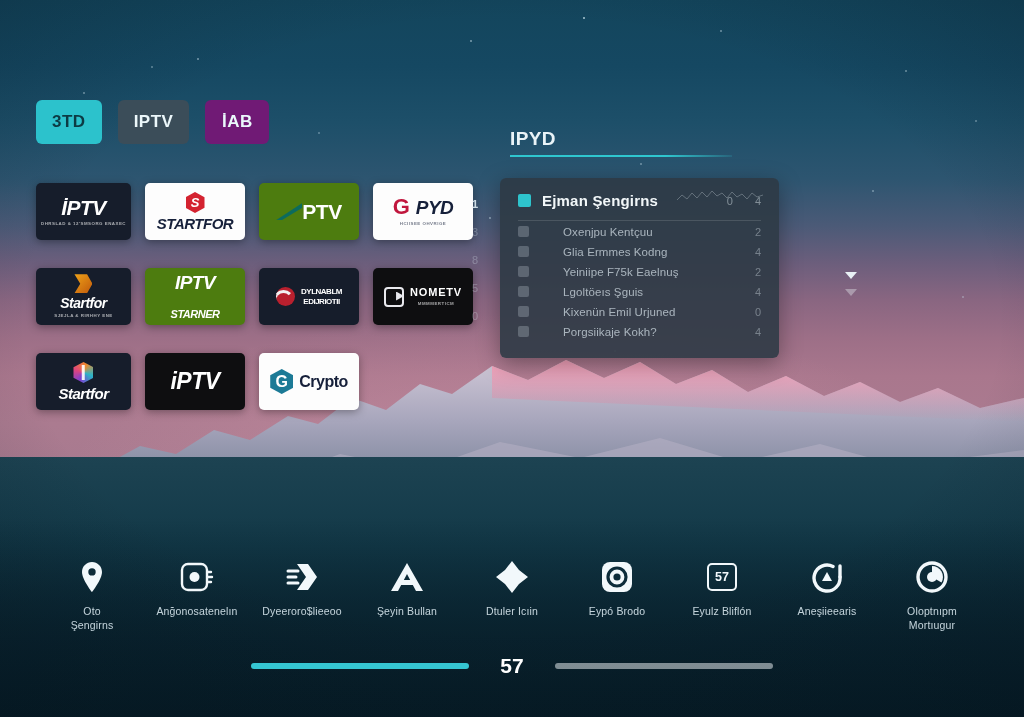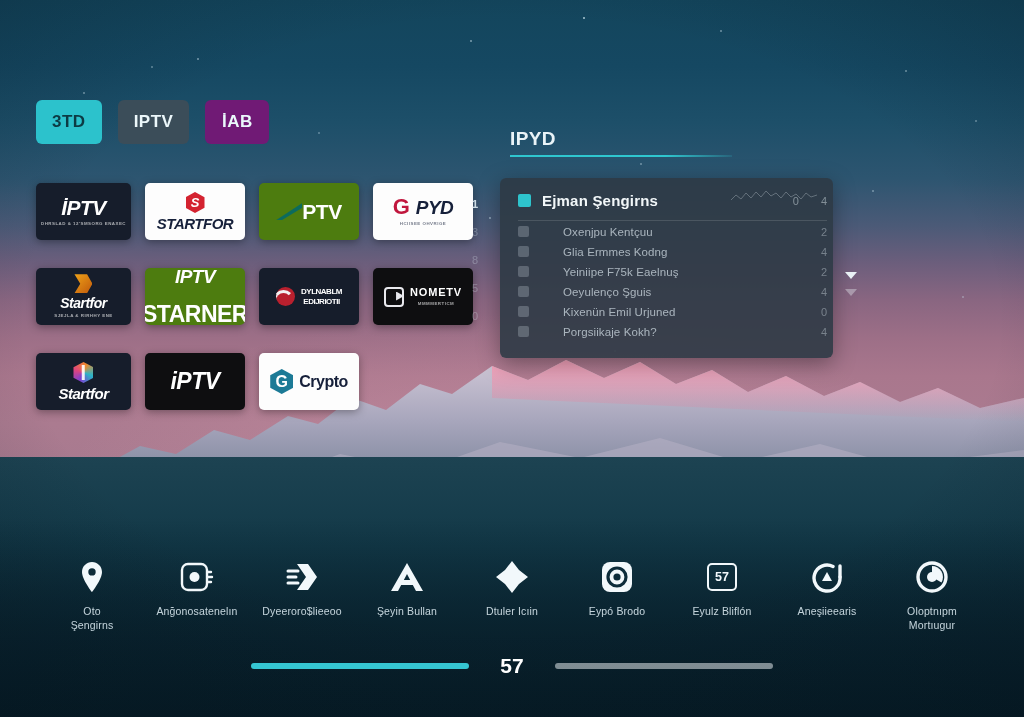--- a/index.html
+++ b/index.html
@@ -175,24 +175,24 @@
   .panel-title {
     position:absolute; left:510px; top:128px;
     font-size:19px; font-weight:bold; color:#eaf4f8; letter-spacing:.4px;
   }
   .panel-underline {
     position:absolute; left:510px; top:155px; width:222px; height:2px;
     background:linear-gradient(to right,#2fc6cf,#2fc6cf 70%,rgba(47,198,207,.15));
   }
 
   .panel {
-    position:absolute; left:500px; top:178px; width:333px;
+    position:absolute; left:500px; top:178px; width:279px;
     background:rgba(45,58,69,.90);
     border-radius:6px;
-    padding:14px 6px 12px 18px;
+    padding:14px 18px 12px 18px;
     box-shadow:0 6px 22px rgba(0,0,0,.35);
   }
   .spark {
     position:absolute; right:16px; top:10px; width:86px; height:16px;
     opacity:.30;
   }
   .spark svg { width:100%; height:100%; display:block; }
 
   .p-head { display:flex; align-items:center; padding-bottom:11px; }
   .p-chip { width:13px; height:13px; background:#2ec4cd; border-radius:2px; flex:0 0 auto; }
@@ -409,21 +409,21 @@
       <div class="logo-card lc-dark">
         <div class="lg">
           <div class="mk-tri"></div>
           <div class="lg-main w" style="font-size:14px;font-style:italic;margin-top:3px">Startfor</div>
           <div class="lg-sub w">SJEJLA &amp; RIRHHY ENE</div>
         </div>
       </div>
       <div class="logo-card wide lc-dark2">
         <div class="lg">
           <div class="lg-main w" style="font-size:19px;font-style:italic">IPTV</div>
-          <div class="lg-main w" style="font-size:23px;margin-top:17px">STARNER</div>
+          <div class="lg-main w" style="font-size:11px;font-style:italic;margin-top:17px">STARNER</div>
         </div>
       </div>
       <div class="logo-card wide lc-dark">
         <div class="row-h">
           <div class="mk-orb"></div>
           <div class="lg">
             <div class="lg-main w" style="font-size:8px">DYLNABLM</div>
             <div class="lg-main w" style="font-size:8px;margin-top:2px">EDIJRIOTII</div>
           </div>
         </div>
@@ -499,21 +499,21 @@
       <div class="p-label">Glia Ermmes Kodng</div>
       <div class="p-val">4</div>
     </div>
     <div class="p-row">
       <div class="p-box"></div>
       <div class="p-label">Yeiniipe F75k Eaelnuş</div>
       <div class="p-val">2</div>
     </div>
     <div class="p-row">
       <div class="p-box"></div>
-      <div class="p-label">Oeyulenço Şguis</div>
+      <div class="p-label">Lgoltöeıs Şguis</div>
       <div class="p-val">4</div>
     </div>
     <div class="p-row">
       <div class="p-box"></div>
       <div class="p-label">Kixenün Emil Urjuned</div>
       <div class="p-val">0</div>
     </div>
     <div class="p-row">
       <div class="p-box"></div>
       <div class="p-label">Porgsiikaje Kokh?</div>

